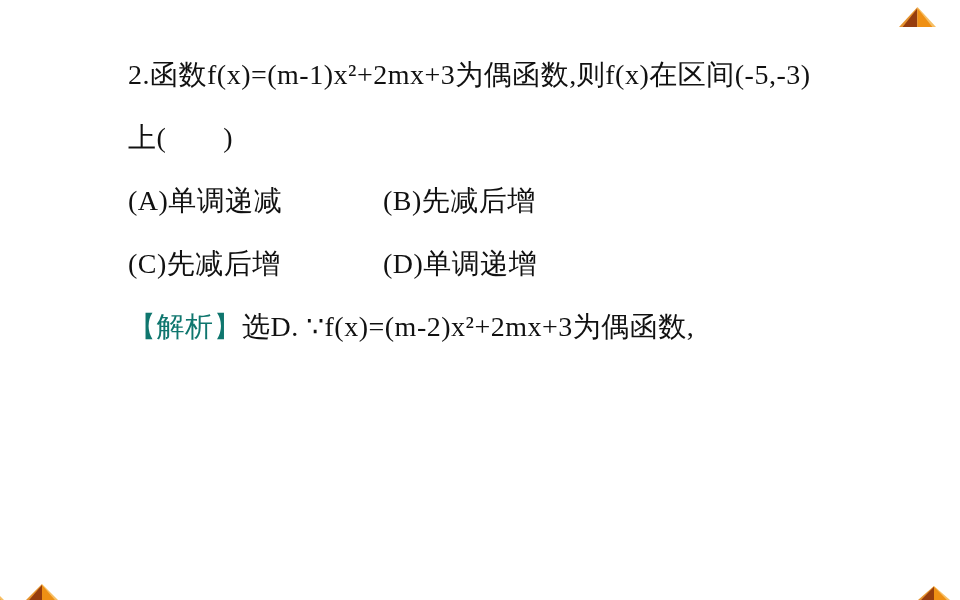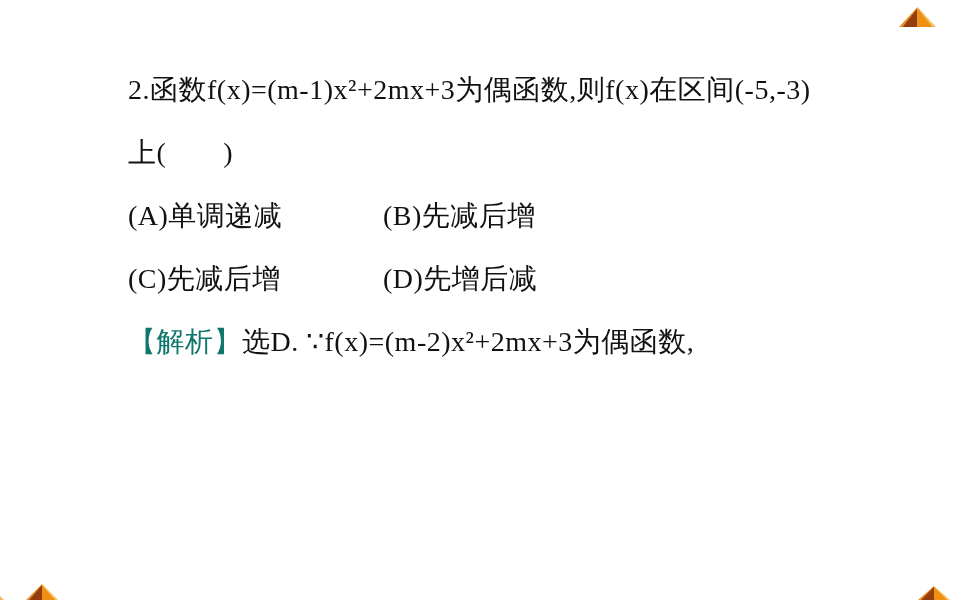--- a/index.html
+++ b/index.html
@@ -8,21 +8,21 @@
     width: 960px;
     height: 600px;
     background: #ffffff;
     overflow: hidden;
     font-family: "Liberation Serif", "DejaVu Serif", serif;
     color: #111111;
   }
   .content {
     position: absolute;
     left: 128px;
-    top: 58px;
+    top: 43px;
     right: 30px;
   }
   .line {
     height: 63px;
     display: flex;
     align-items: center;
     font-size: 28px;
     white-space: pre;
     letter-spacing: 0.5px;
   }
@@ -45,21 +45,21 @@
 
     <div class="line">上(　　)</div>
 
     <div class="line options-row">
       <span class="opt">(A)单调递减</span>
       <span class="opt">(B)先减后增</span>
     </div>
 
     <div class="line options-row">
       <span class="opt">(C)先减后增</span>
-      <span class="opt">(D)先增后减</span>
+      <span class="opt">(D)单调递增</span>
     </div>
 
     <div class="line">
       <span class="tag">【解析】</span><span>选D. ∵f(x)=(m-2)x²+2mx+3为偶函数,</span>
     </div>
 
 
 
   </div>
 

